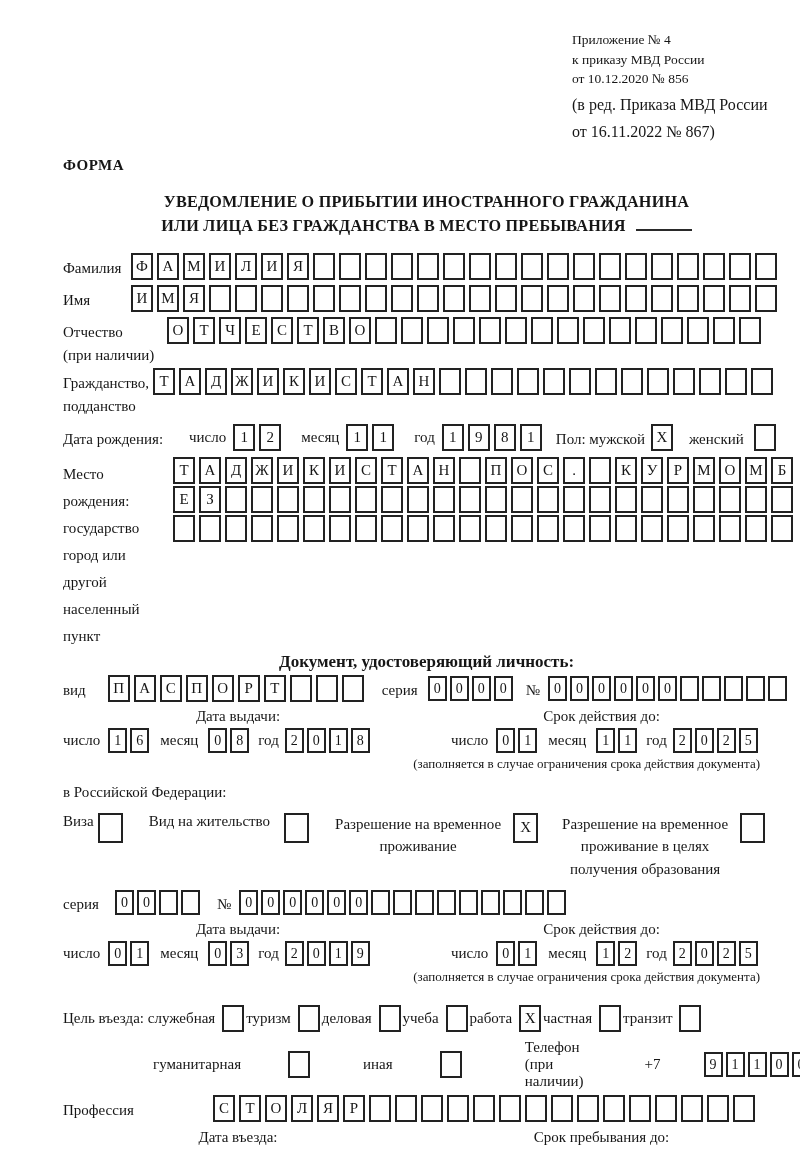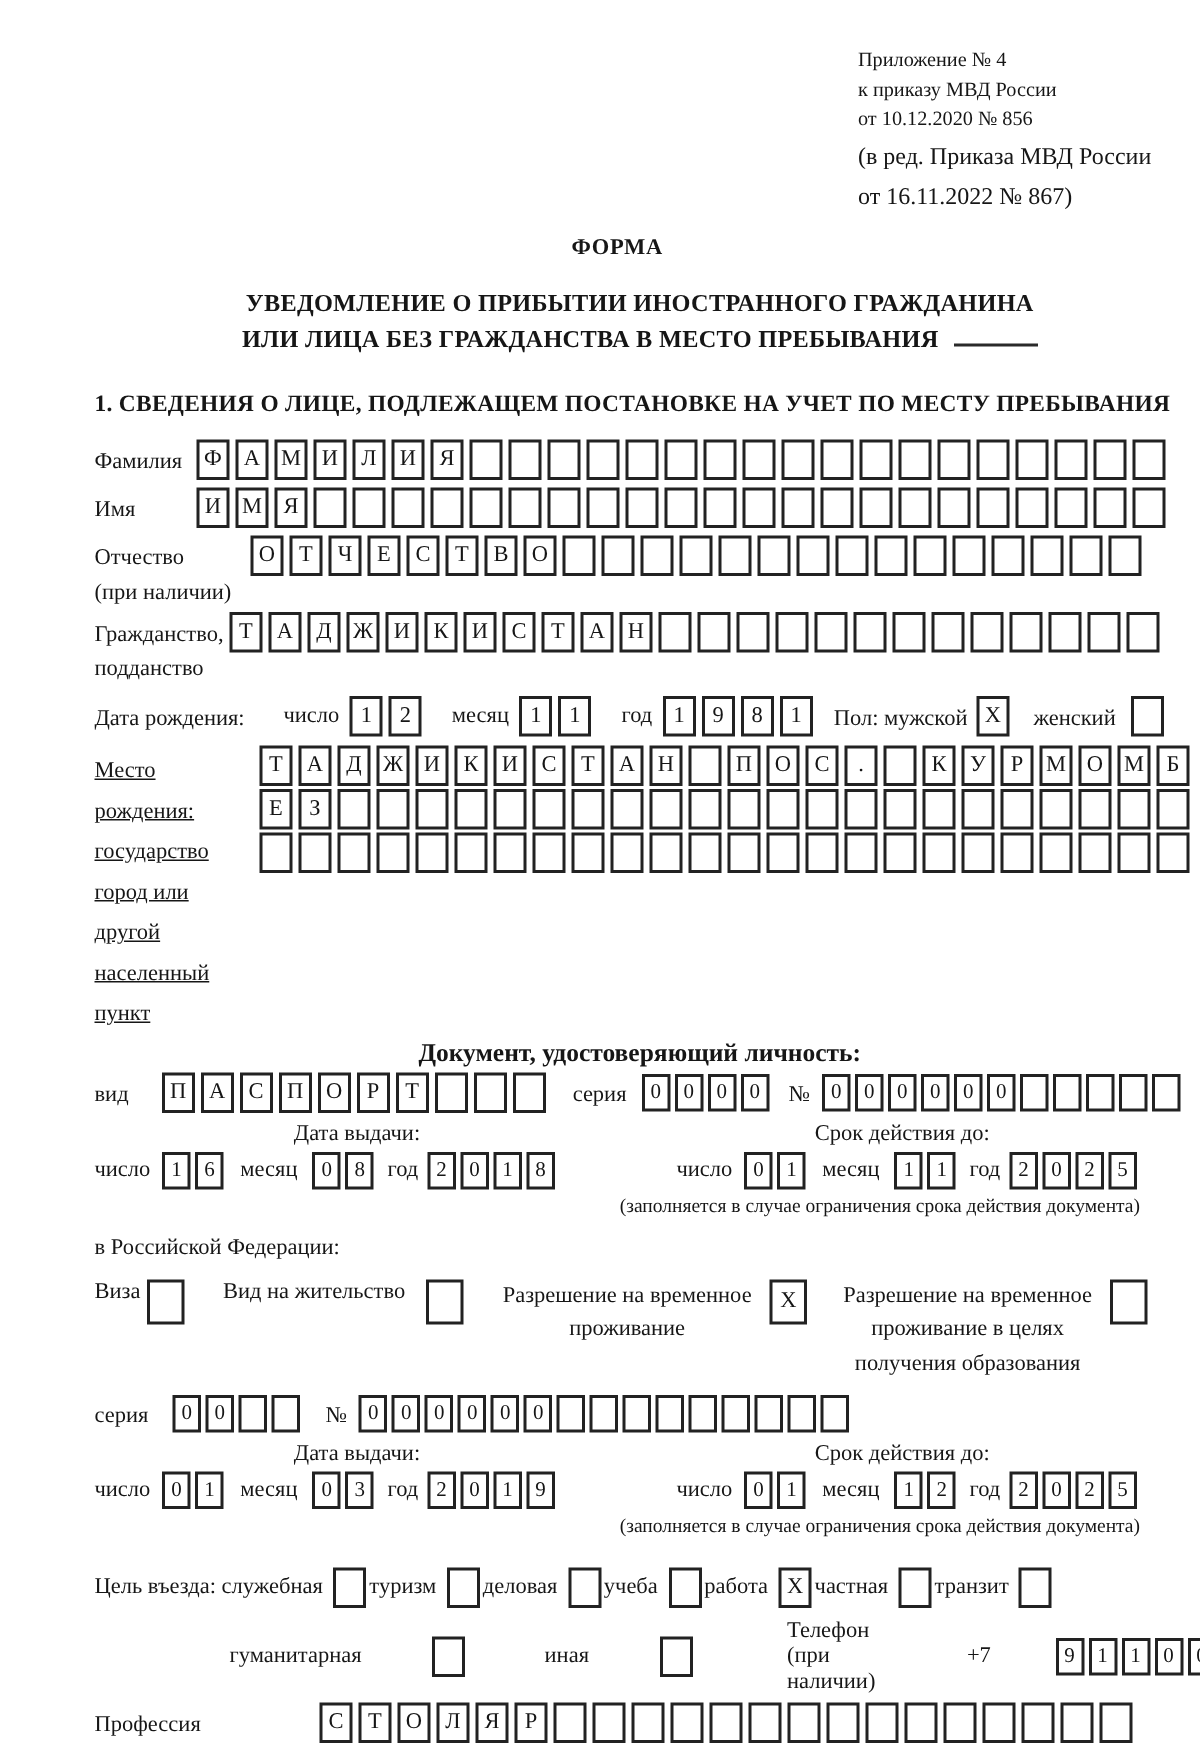--- a/index.html
+++ b/index.html
@@ -8,21 +8,21 @@
     width:800px; height:1163px; overflow:hidden;
     font-family:"Liberation Serif", serif;
     color:#161616; font-size:15px;
   }
   .page { padding:30px 10px 0 63px; position:relative; }
 
   
   .annex-wrap { display:flex; justify-content:flex-end; padding-right:22px; }
   .annex { width:196px; font-size:13.5px; line-height:1.45; }
   .annex .note { font-size:16px; margin-top:4px; }
-  .forma { text-align:center; padding-right:30px; font-weight:bold; font-size:15px; margin-top:14px; letter-spacing:.5px; }
+  .forma { text-align:left; padding-right:30px; font-weight:bold; font-size:15px; margin-top:14px; letter-spacing:.5px; }
 
   
   .title { text-align:center; font-weight:bold; font-size:16.2px; line-height:1.5; margin-top:16px; letter-spacing:.2px; }
   .blankline { display:inline-block; width:56px; border-bottom:2px solid #2a2a2a; margin-left:10px; vertical-align:baseline; }
   .sec-head { font-weight:bold; font-size:15.6px; margin-top:22px; letter-spacing:.2px; }
 
   
   .frow { display:flex; align-items:flex-start; margin-top:5px; }
   .flabel { flex:0 0 auto; padding-top:4px; line-height:1.55; }
   .cells { display:inline-flex; flex:0 0 auto; }
@@ -30,21 +30,21 @@
     flex:0 0 auto; width:22px; height:27px; margin-right:4px;
     border:2px solid #222; background:#fff;
     display:inline-flex; align-items:center; justify-content:center;
     font-size:15px; line-height:1;
   }
   .sm .cell, .cell.sm { width:19px; height:25px; margin-right:3px; font-size:14px; }
   .cell.big { width:25px; height:30px; }
   .inline-lbl { padding-top:4px; }
 
   .w68  { width:68px; }  .w104 { width:104px; } .w90 { width:90px; }
-  .w110 { width:110px;text-decoration:underline; } .w150 { width:150px; }
+  .w110 { width:110px; } .w150 { width:150px; }
 
   .center-b { text-align:center; font-weight:bold; margin-top:8px; font-size:17px; }
 
   
   .pair-heads { display:flex; margin-top:6px; }
   .pair-heads span:first-child { width:350px; text-align:center; }
   .pair-heads span:last-child  { flex:1; text-align:center; }
   .pair-row { display:flex; margin-top:3px; align-items:center; }
   .dategrp { display:flex; align-items:center; }
   .dategrp .dlbl { margin:0 7px 0 0; }
@@ -78,21 +78,20 @@
     </div>
   </div>
 
   <div class="forma">ФОРМА</div>
 
   <div class="title">
     <div>УВЕДОМЛЕНИЕ О ПРИБЫТИИ ИНОСТРАННОГО ГРАЖДАНИНА</div>
     <div><span>ИЛИ ЛИЦА БЕЗ ГРАЖДАНСТВА В МЕСТО ПРЕБЫВАНИЯ</span><span class="blankline"></span></div>
   </div>
 
-  <div class="sec-head">1. СВЕДЕНИЯ О ЛИЦЕ, ПОДЛЕЖАЩЕМ ПОСТАНОВКЕ НА УЧЕТ ПО МЕСТУ ПРЕБЫВАНИЯ</div>
 
   <div class="frow" style="margin-top:14px">
     <div class="flabel w68">Фамилия</div>
     <div class="cells">
         <span class="cell">Ф</span>
         <span class="cell">А</span>
         <span class="cell">М</span>
         <span class="cell">И</span>
         <span class="cell">Л</span>
         <span class="cell">И</span>

